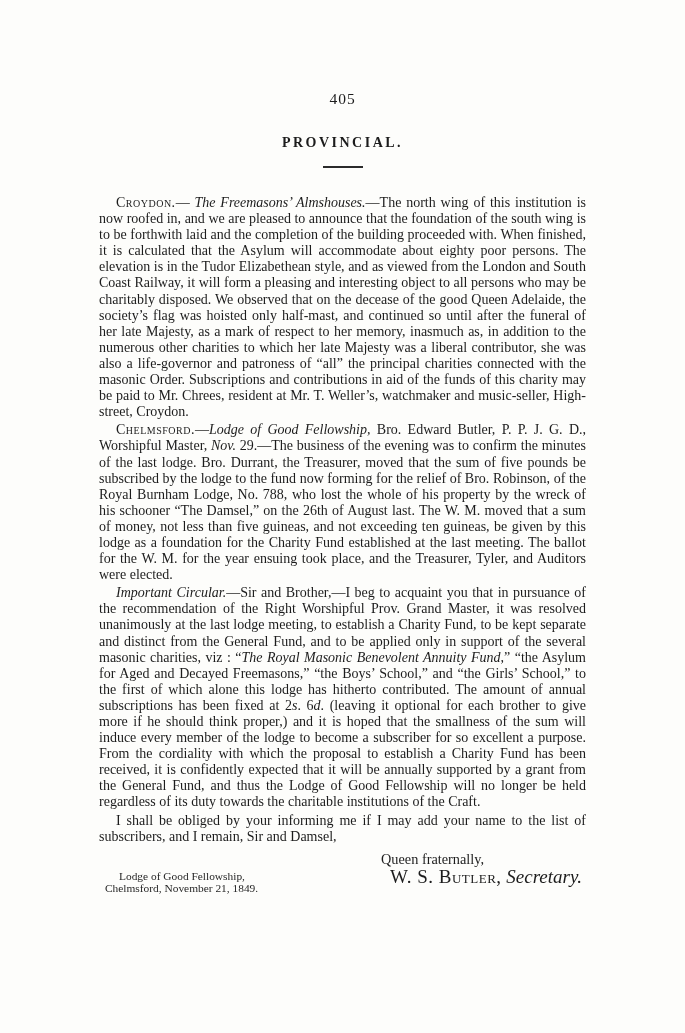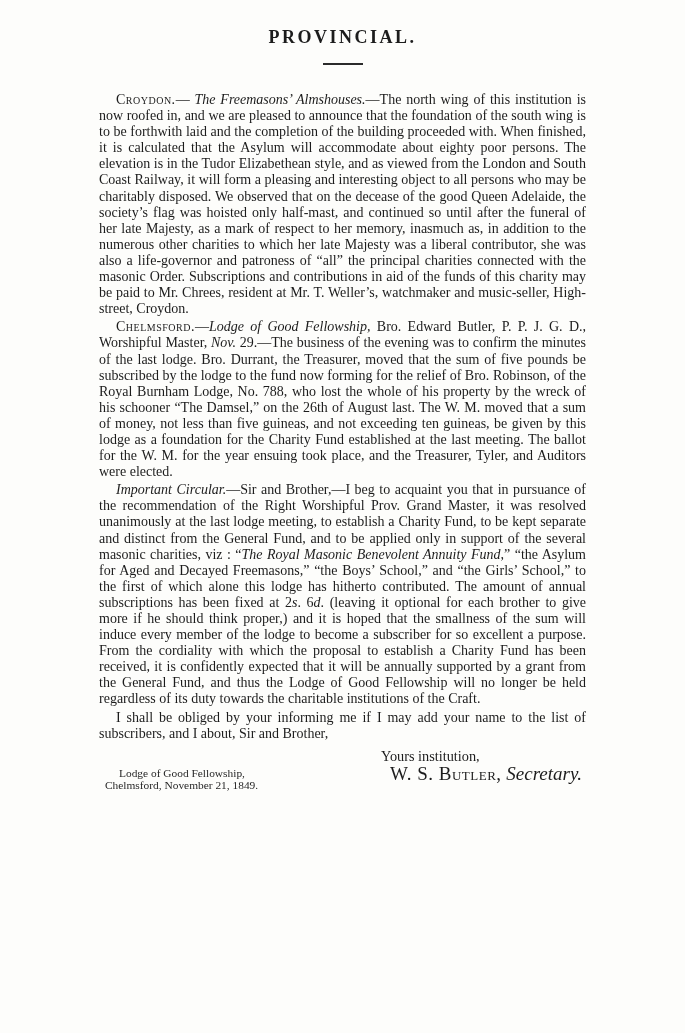--- a/index.html
+++ b/index.html
@@ -23,21 +23,21 @@
   }
   .page-number {
     padding-top: 90px;
     text-align: center;
     font-size: 15.5px;
     letter-spacing: 1px;
   }
   .heading {
     margin: 27px 0 0 0;
     text-align: center;
-    font-size: 18px;
+    font-size: 14px;
     font-weight: 600;
     letter-spacing: 2.5px;
   }
   .rule {
     width: 40px;
     height: 2px;
     background: #2b2b2b;
     margin: 15px auto 0 auto;
   }
   .body-text {
@@ -82,35 +82,36 @@
   }
   .signer-line {
     margin-left: 9px;
     font-size: 19px;
   }
 </style>
 </head>
 <body>
 
 <div class="page">
+  <div class="page-number">405</div>
   <h1 class="heading">PROVINCIAL.</h1>
   <div class="rule"></div>
 
   <div class="column">
     <main class="body-text" id="paragraphs">
         <p><span class="sc">Croydon.</span><span>— </span><span class="it">The Freemasons’ Almshouses.</span><span>—The north wing of this institution is now roofed in, and we are pleased to announce that the foundation of the south wing is to be forthwith laid and the completion of the building proceeded with.  When finished, it is calculated that the Asylum will accommodate about eighty poor persons.  The elevation is in the Tudor Elizabethean style, and as viewed from the London and South Coast Railway, it will form a pleasing and interesting object to all persons who may be charitably disposed.  We observed that on the decease of the good Queen Adelaide, the society’s flag was hoisted only half-mast, and continued so until after the funeral of her late Majesty, as a mark of respect to her memory, inasmuch as, in addition to the numerous other charities to which her late Majesty was a liberal contributor, she was also a life-governor and patroness of “all” the principal charities connected with the masonic Order.  Subscriptions and contributions in aid of the funds of this charity may be paid to Mr. Chrees, resident at Mr. T. Weller’s, watchmaker and music-seller, High-street, Croydon.</span></p>
         <p><span class="sc">Chelmsford.</span><span>—</span><span class="it">Lodge of Good Fellowship,</span><span> Bro. Edward Butler, P. P. J. G. D., Worshipful Master, </span><span class="it">Nov.</span><span> 29.—The business of the evening was to confirm the minutes of the last lodge.  Bro. Durrant, the Treasurer, moved that the sum of five pounds be subscribed by the lodge to the fund now forming for the relief of Bro. Robinson, of the Royal Burnham Lodge, No. 788, who lost the whole of his property by the wreck of his schooner “The Damsel,” on the 26th of August last.  The W. M. moved that a sum of money, not less than five guineas, and not exceeding ten guineas, be given by this lodge as a foundation for the Charity Fund established at the last meeting.  The ballot for the W. M. for the year ensuing took place, and the Treasurer, Tyler, and Auditors were elected.</span></p>
         <p><span class="it">Important Circular.</span><span>—Sir and Brother,—I beg to acquaint you that in pursuance of the recommendation of the Right Worshipful Prov. Grand Master, it was resolved unanimously at the last lodge meeting, to establish a Charity Fund, to be kept separate and distinct from the General Fund, and to be applied only in support of the several masonic charities, viz : “</span><span class="it">The Royal Masonic Benevolent Annuity Fund</span><span>,” “the Asylum for Aged and Decayed Freemasons,” “the Boys’ School,” and “the Girls’ School,” to the first of which alone this lodge has hitherto contributed.  The amount of annual subscriptions has been fixed at 2</span><span class="it">s</span><span>. 6</span><span class="it">d</span><span>. (leaving it optional for each brother to give more if he should think proper,) and it is hoped that the smallness of the sum will induce every member of the lodge to become a subscriber for so excellent a purpose.  From the cordiality with which the proposal to establish a Charity Fund has been received, it is confidently expected that it will be annually supported by a grant from the General Fund, and thus the Lodge of Good Fellowship will no longer be held regardless of its duty towards the charitable institutions of the Craft.</span></p>
-        <p><span>I shall be obliged by your informing me if I may add your name to the list of subscribers, and I about, Sir and Brother,</span></p>
+        <p><span>I shall be obliged by your informing me if I may add your name to the list of subscribers, and I remain, Sir and Damsel,</span></p>
       </main>
 
     <footer class="signature">
       <div class="dateline">
         <div class="org-line">Lodge of Good Fellowship,</div>
         <div>Chelmsford, November 21, 1849.</div>
       </div>
       <div class="valediction-block">
-        <div>Yours institution,</div>
+        <div>Queen fraternally,</div>
         <div class="signer-line"><span class="sc">W. S. Butler,</span> <span class="it">Secretary.</span></div>
       </div>
     </footer>
   </div>
 </div>
 
 </body></html>

